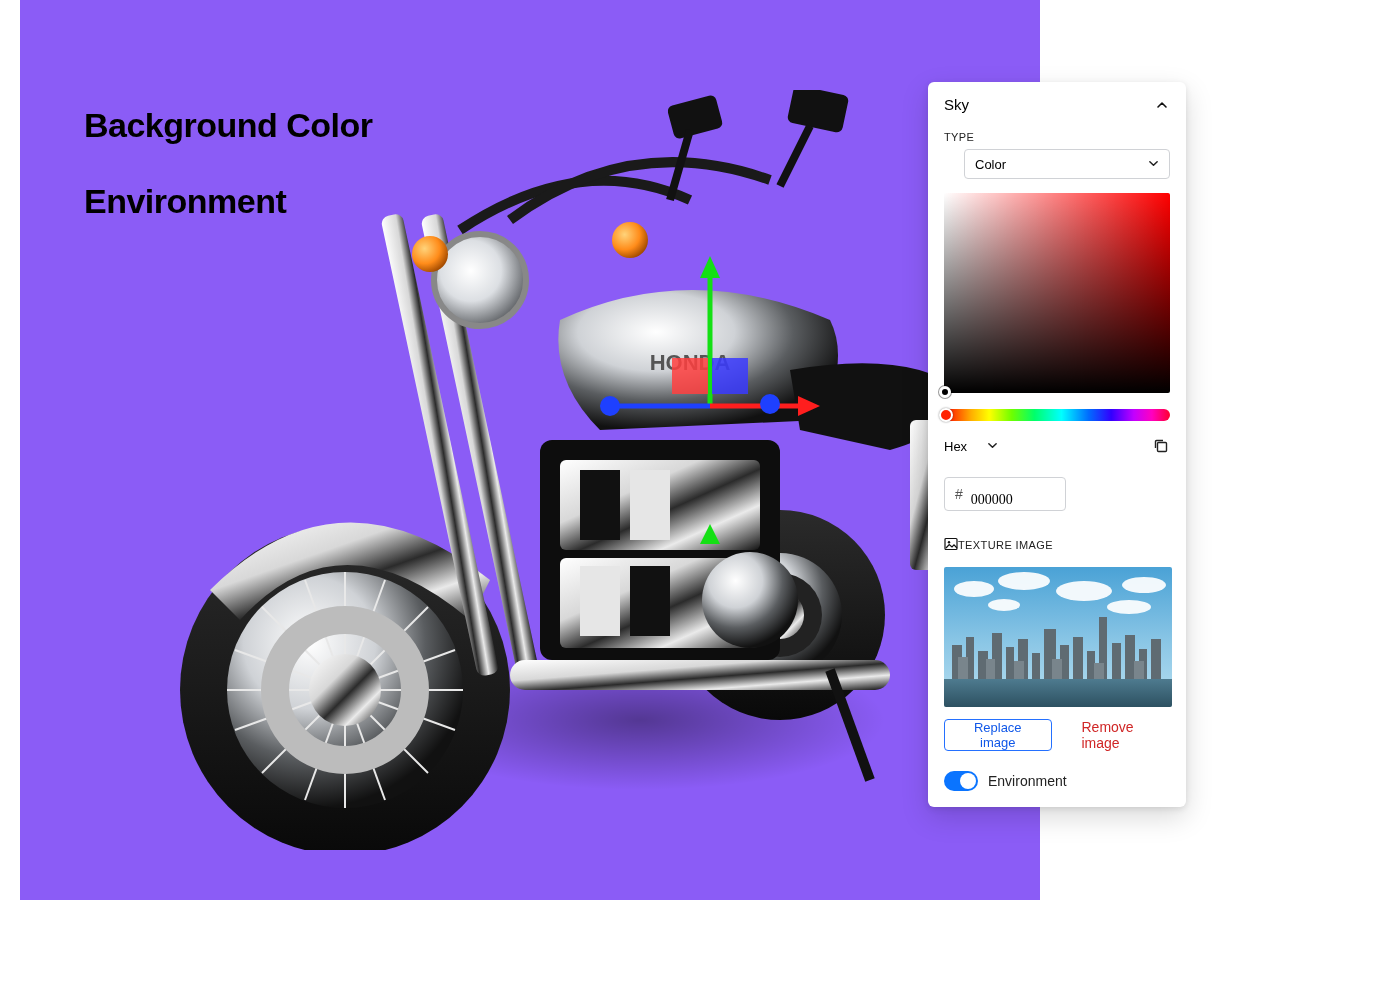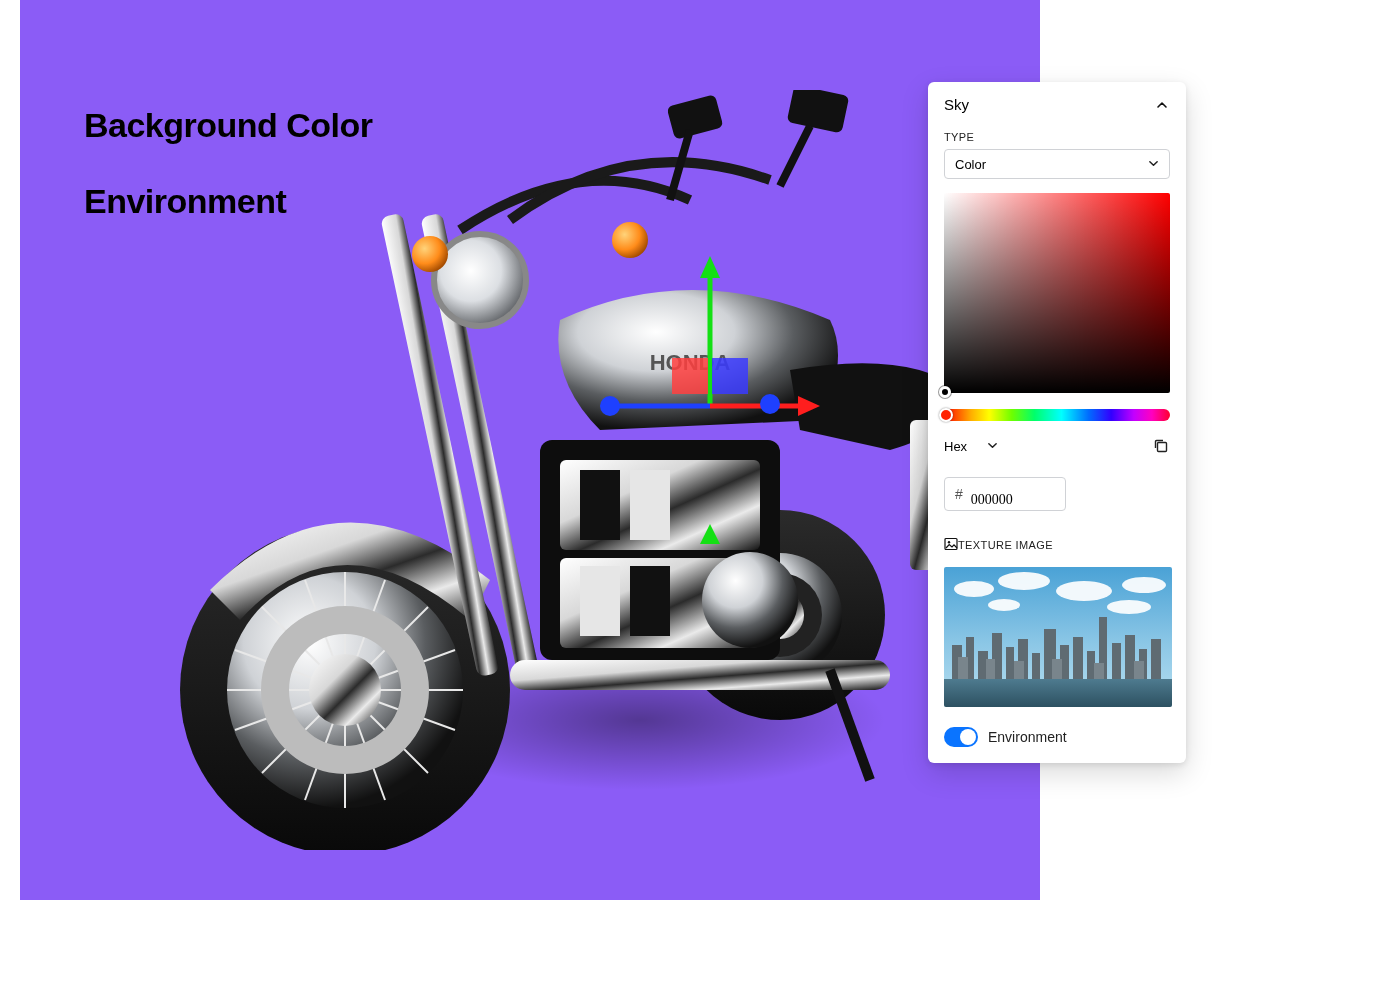--- a/index.html
+++ b/index.html
@@ -90,20 +90,21 @@
   }
   .section-label.with-icon {
     display: flex;
     align-items: center;
     gap: 0;
   }
   .section-label.with-icon svg { width: 14px; height: 14px; }
 
   .field-row {
     padding: 0 16px;
+    margin-left: 20px;
   }
 
   .select {
     width: 100%;
     height: 30px;
     border: 1px solid #d0d2d6;
     border-radius: 4px;
     display: flex;
     align-items: center;
     justify-content: space-between;
@@ -516,20 +517,24 @@
         <rect x="14" y="90" width="10" height="22"></rect>
         <rect x="42" y="92" width="9" height="20"></rect>
         <rect x="70" y="94" width="10" height="18"></rect>
         <rect x="108" y="92" width="10" height="20"></rect>
         <rect x="150" y="96" width="10" height="16"></rect>
         <rect x="190" y="94" width="10" height="18"></rect>
       </g>
     </svg>
   </div>
 
+  <div class="texture-actions">
+    <button class="btn-outline">Replace image</button>
+    <span class="link-danger">Remove image</span>
+  </div>
 
   <div class="toggle-row">
     <div class="toggle">
       <div class="knob"></div>
     </div>
     <span class="label">Environment</span>
   </div>
 </div>
 
 </body></html>

